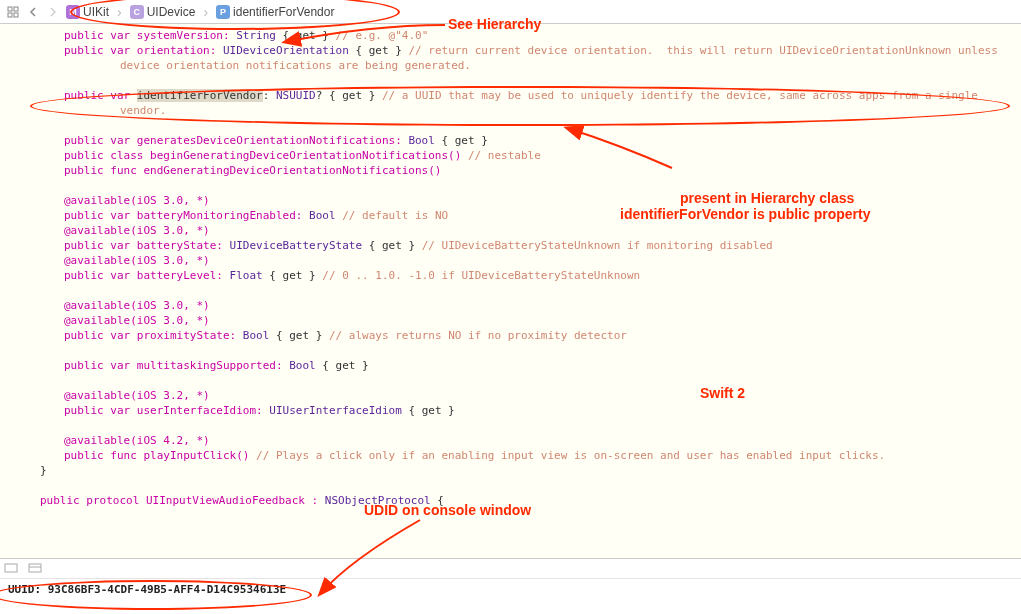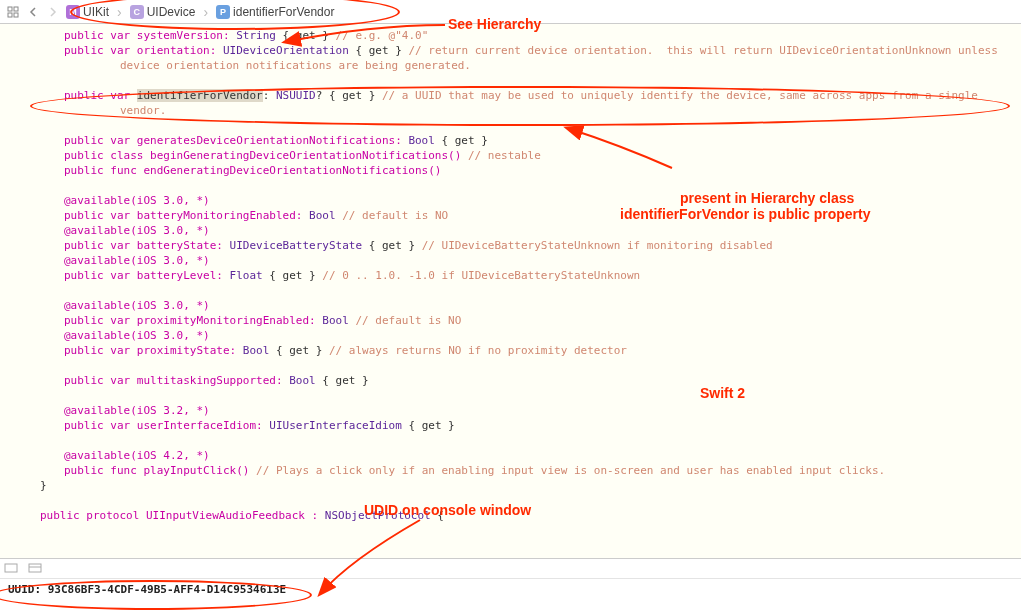--- a/index.html
+++ b/index.html
@@ -114,21 +114,20 @@
 <div class="ln i1"><span class="kw">public func endGeneratingDeviceOrientationNotifications()</span></div>
 <div class="ln i1">&nbsp;</div>
 <div class="ln i1"><span class="kw">@available(iOS 3.0, *)</span></div>
 <div class="ln i1"><span class="kw">public var batteryMonitoringEnabled: </span><span class="typ">Bool</span><span class="cmt"> // default is NO</span></div>
 <div class="ln i1"><span class="kw">@available(iOS 3.0, *)</span></div>
 <div class="ln i1"><span class="kw">public var batteryState: </span><span class="typ">UIDeviceBatteryState</span><span> { get } </span><span class="cmt">// UIDeviceBatteryStateUnknown if monitoring disabled</span></div>
 <div class="ln i1"><span class="kw">@available(iOS 3.0, *)</span></div>
 <div class="ln i1"><span class="kw">public var batteryLevel: </span><span class="typ">Float</span><span> { get } </span><span class="cmt">// 0 .. 1.0. -1.0 if UIDeviceBatteryStateUnknown</span></div>
 <div class="ln i1">&nbsp;</div>
 <div class="ln i1"><span class="kw">@available(iOS 3.0, *)</span></div>
-<div class="ln i1"><span class="kw">public var proximityMonitoringEnabled: </span><span class="typ">Bool</span><span class="cmt"> // default is NO</span></div>
 <div class="ln i1"><span class="kw">@available(iOS 3.0, *)</span></div>
 <div class="ln i1"><span class="kw">public var proximityState: </span><span class="typ">Bool</span><span> { get } </span><span class="cmt">// always returns NO if no proximity detector</span></div>
 <div class="ln i1">&nbsp;</div>
 <div class="ln i1"><span class="kw">public var multitaskingSupported: </span><span class="typ">Bool</span><span> { get }</span></div>
 <div class="ln i1">&nbsp;</div>
 <div class="ln i1"><span class="kw">@available(iOS 3.2, *)</span></div>
 <div class="ln i1"><span class="kw">public var userInterfaceIdiom: </span><span class="typ">UIUserInterfaceIdiom</span><span> { get }</span></div>
 <div class="ln i1">&nbsp;</div>
 <div class="ln i1"><span class="kw">@available(iOS 4.2, *)</span></div>
 <div class="ln i1"><span class="kw">public func playInputClick() </span><span class="cmt">// Plays a click only if an enabling input view is on-screen and user has enabled input clicks.</span></div>

